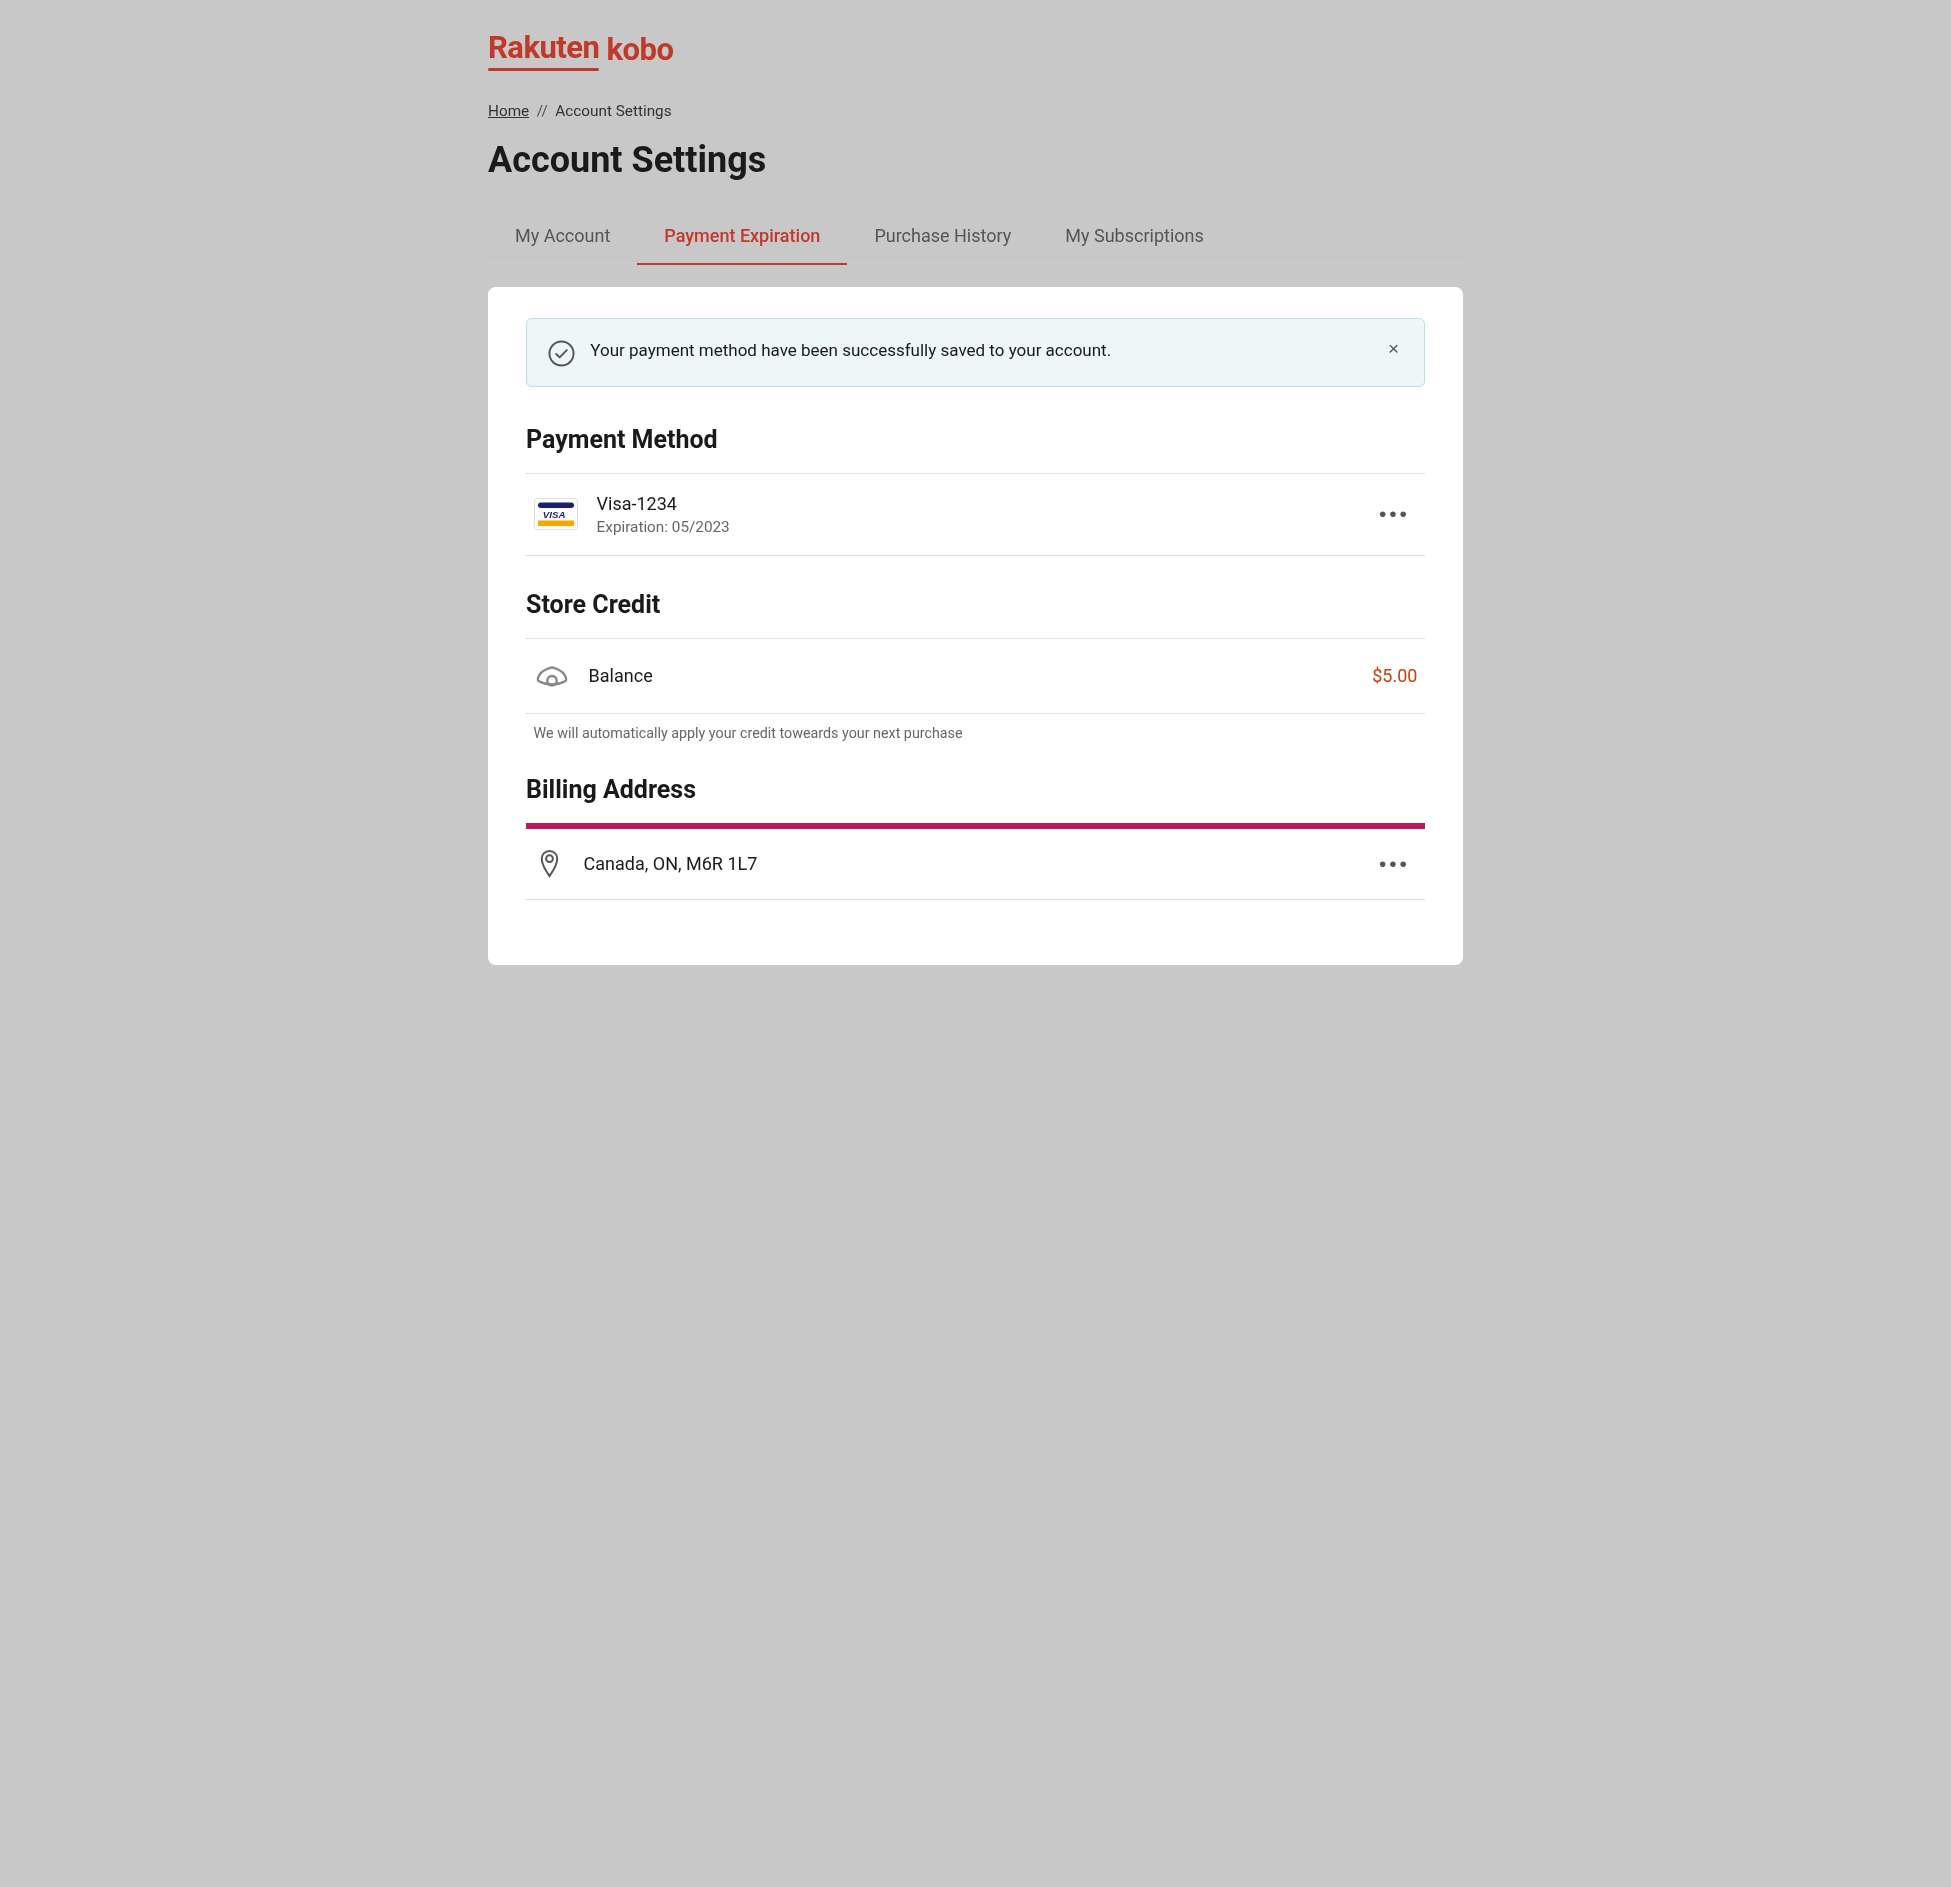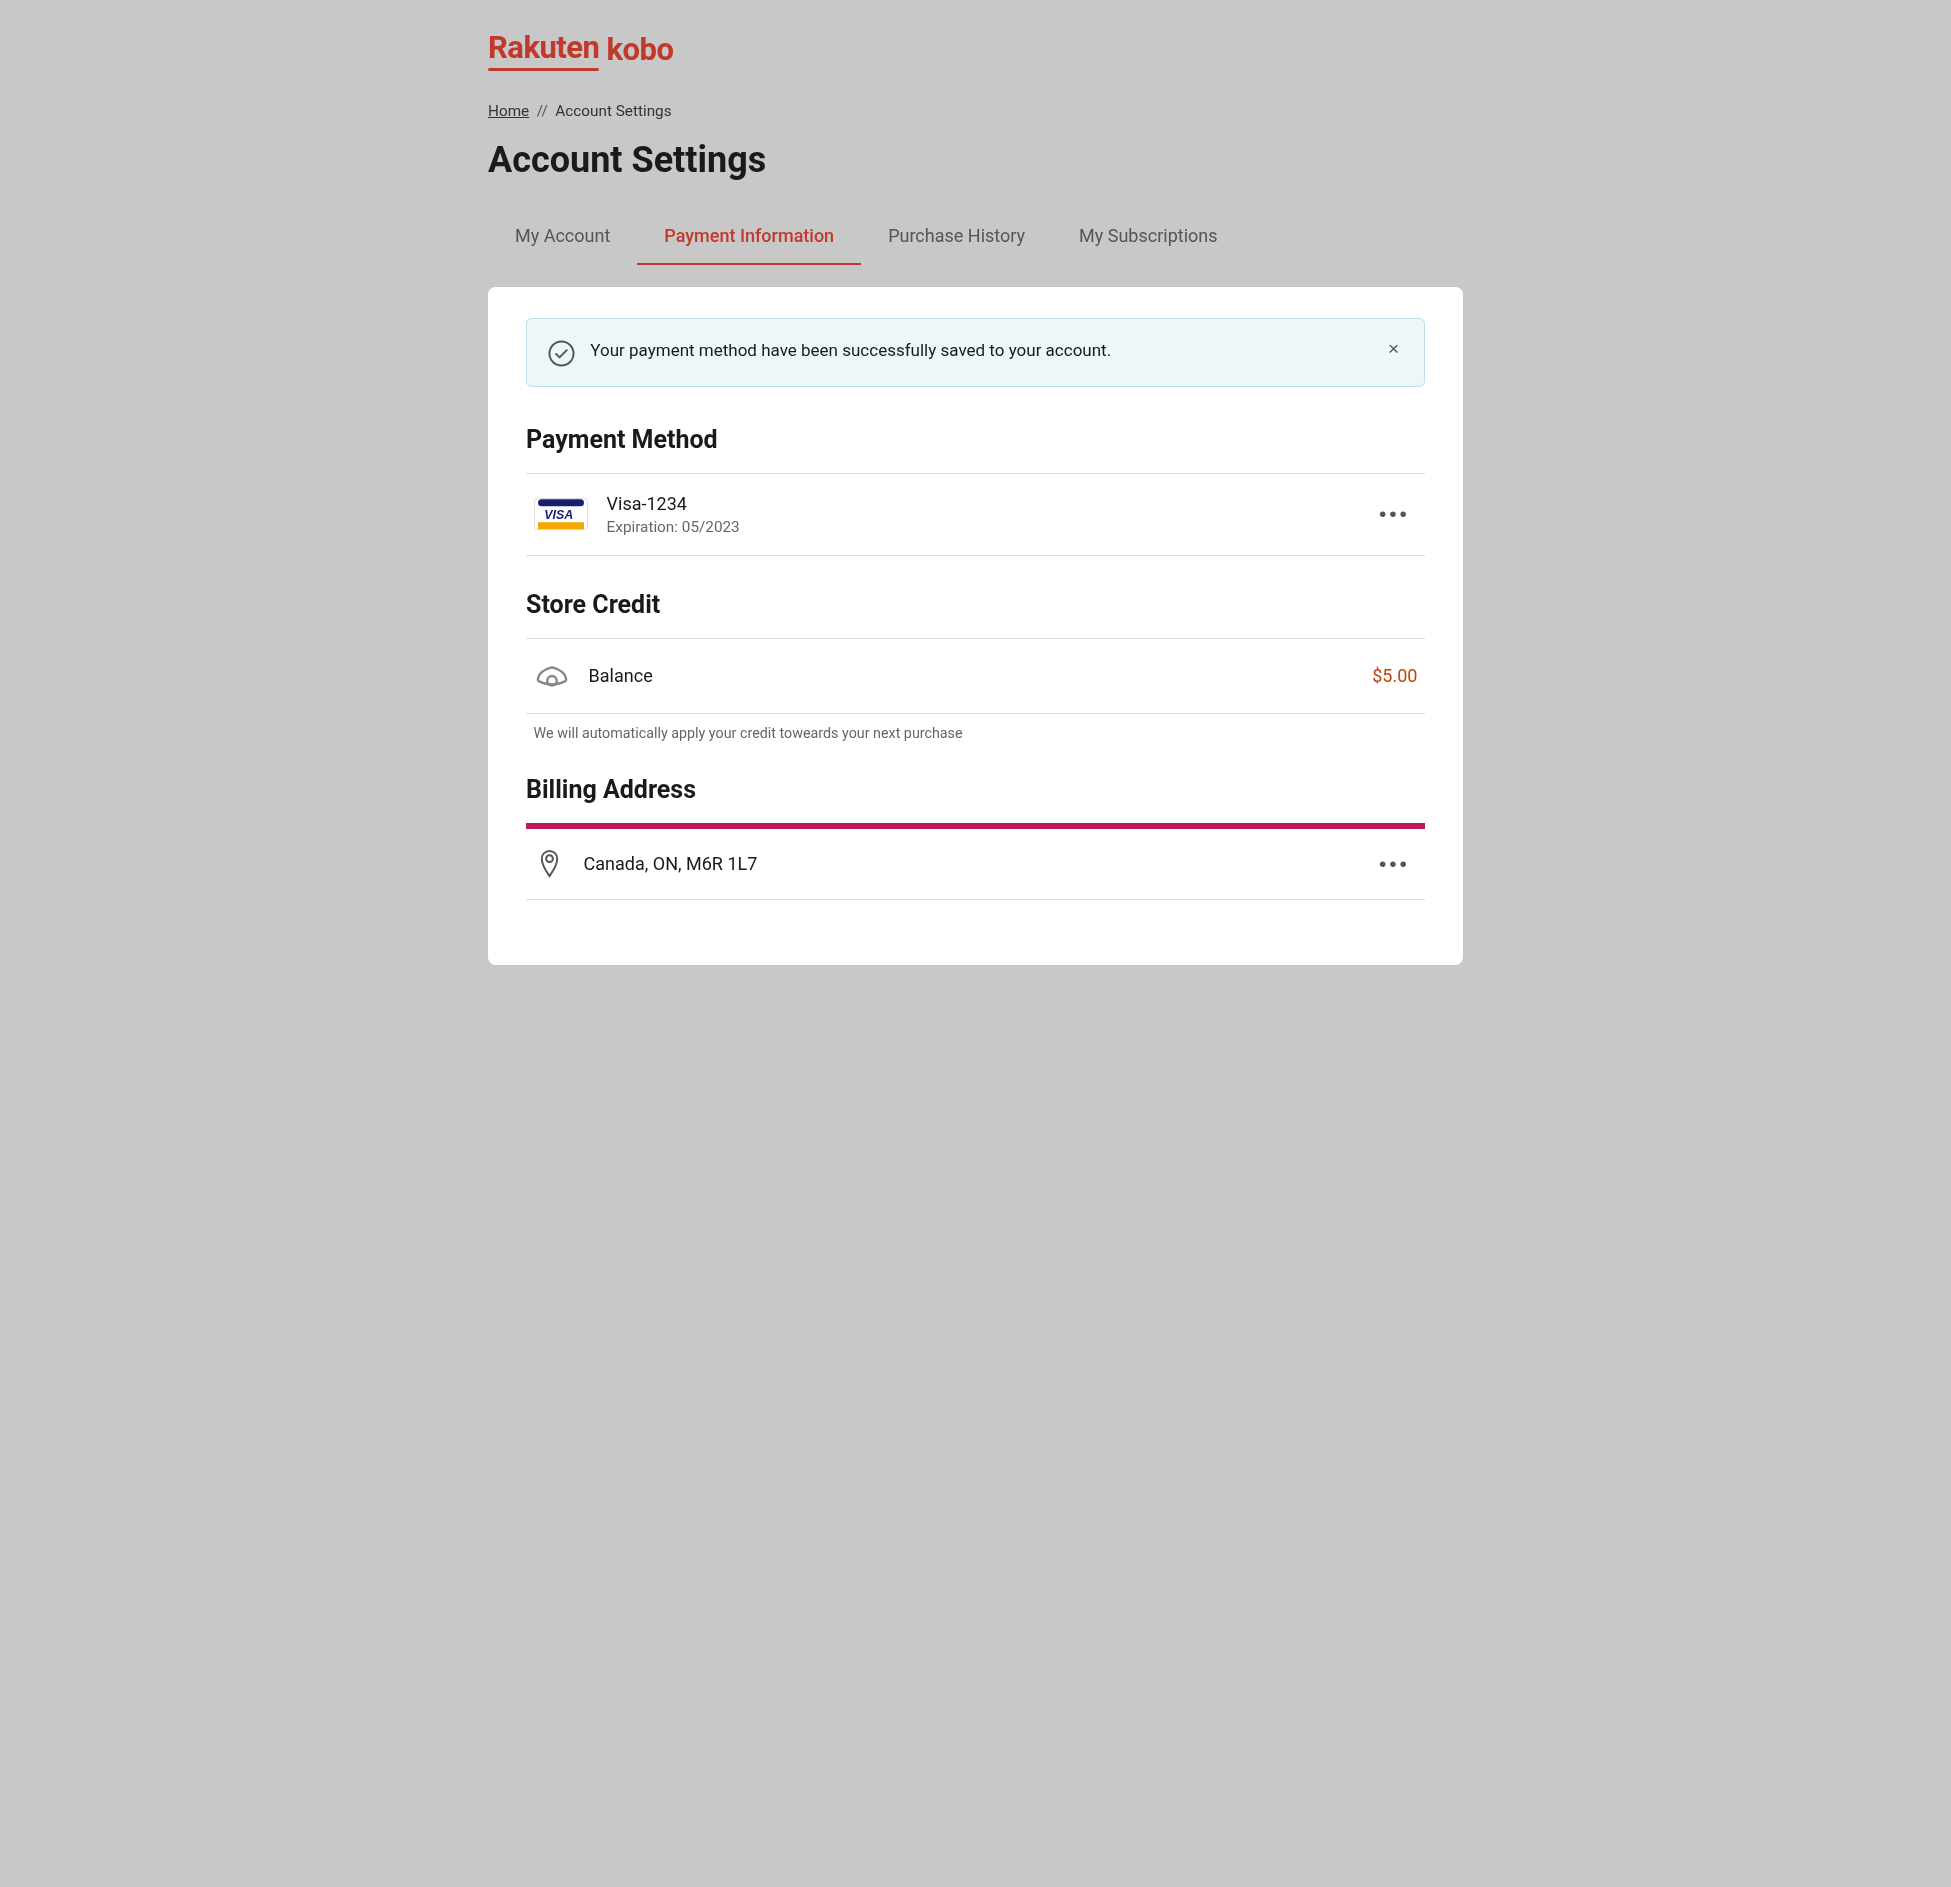--- a/index.html
+++ b/index.html
@@ -215,21 +215,21 @@
       border: none;
       cursor: pointer;
       color: #555;
       font-size: 21px;
       letter-spacing: 2.9px;
       padding: 3.8px 7.6px;
     }
 
     
     .visa-icon {
-      width: 54px;
+      width: 44px;
       height: 32.5px;
       border: 1px solid #ddd;
       border-radius: 3.8px;
       display: flex;
       align-items: center;
       justify-content: center;
       background: #fff;
       padding: 3px;
     }
 
@@ -324,21 +324,21 @@
     <span class="breadcrumb-current">Account Settings</span>
   </div>
 
   <h1 class="page-title">Account Settings</h1>
 
   <div class="tabs">
     <div class="tab">
       <span>My Account</span>
     </div>
     <div class="tab active">
-      <span>Payment Information</span>
+      <span>Payment Expiration</span>
     </div>
     <div class="tab">
       <span>Purchase History</span>
     </div>
     <div class="tab">
       <span>My Subscriptions</span>
     </div>
   </div>
 
   <div class="content-area">

